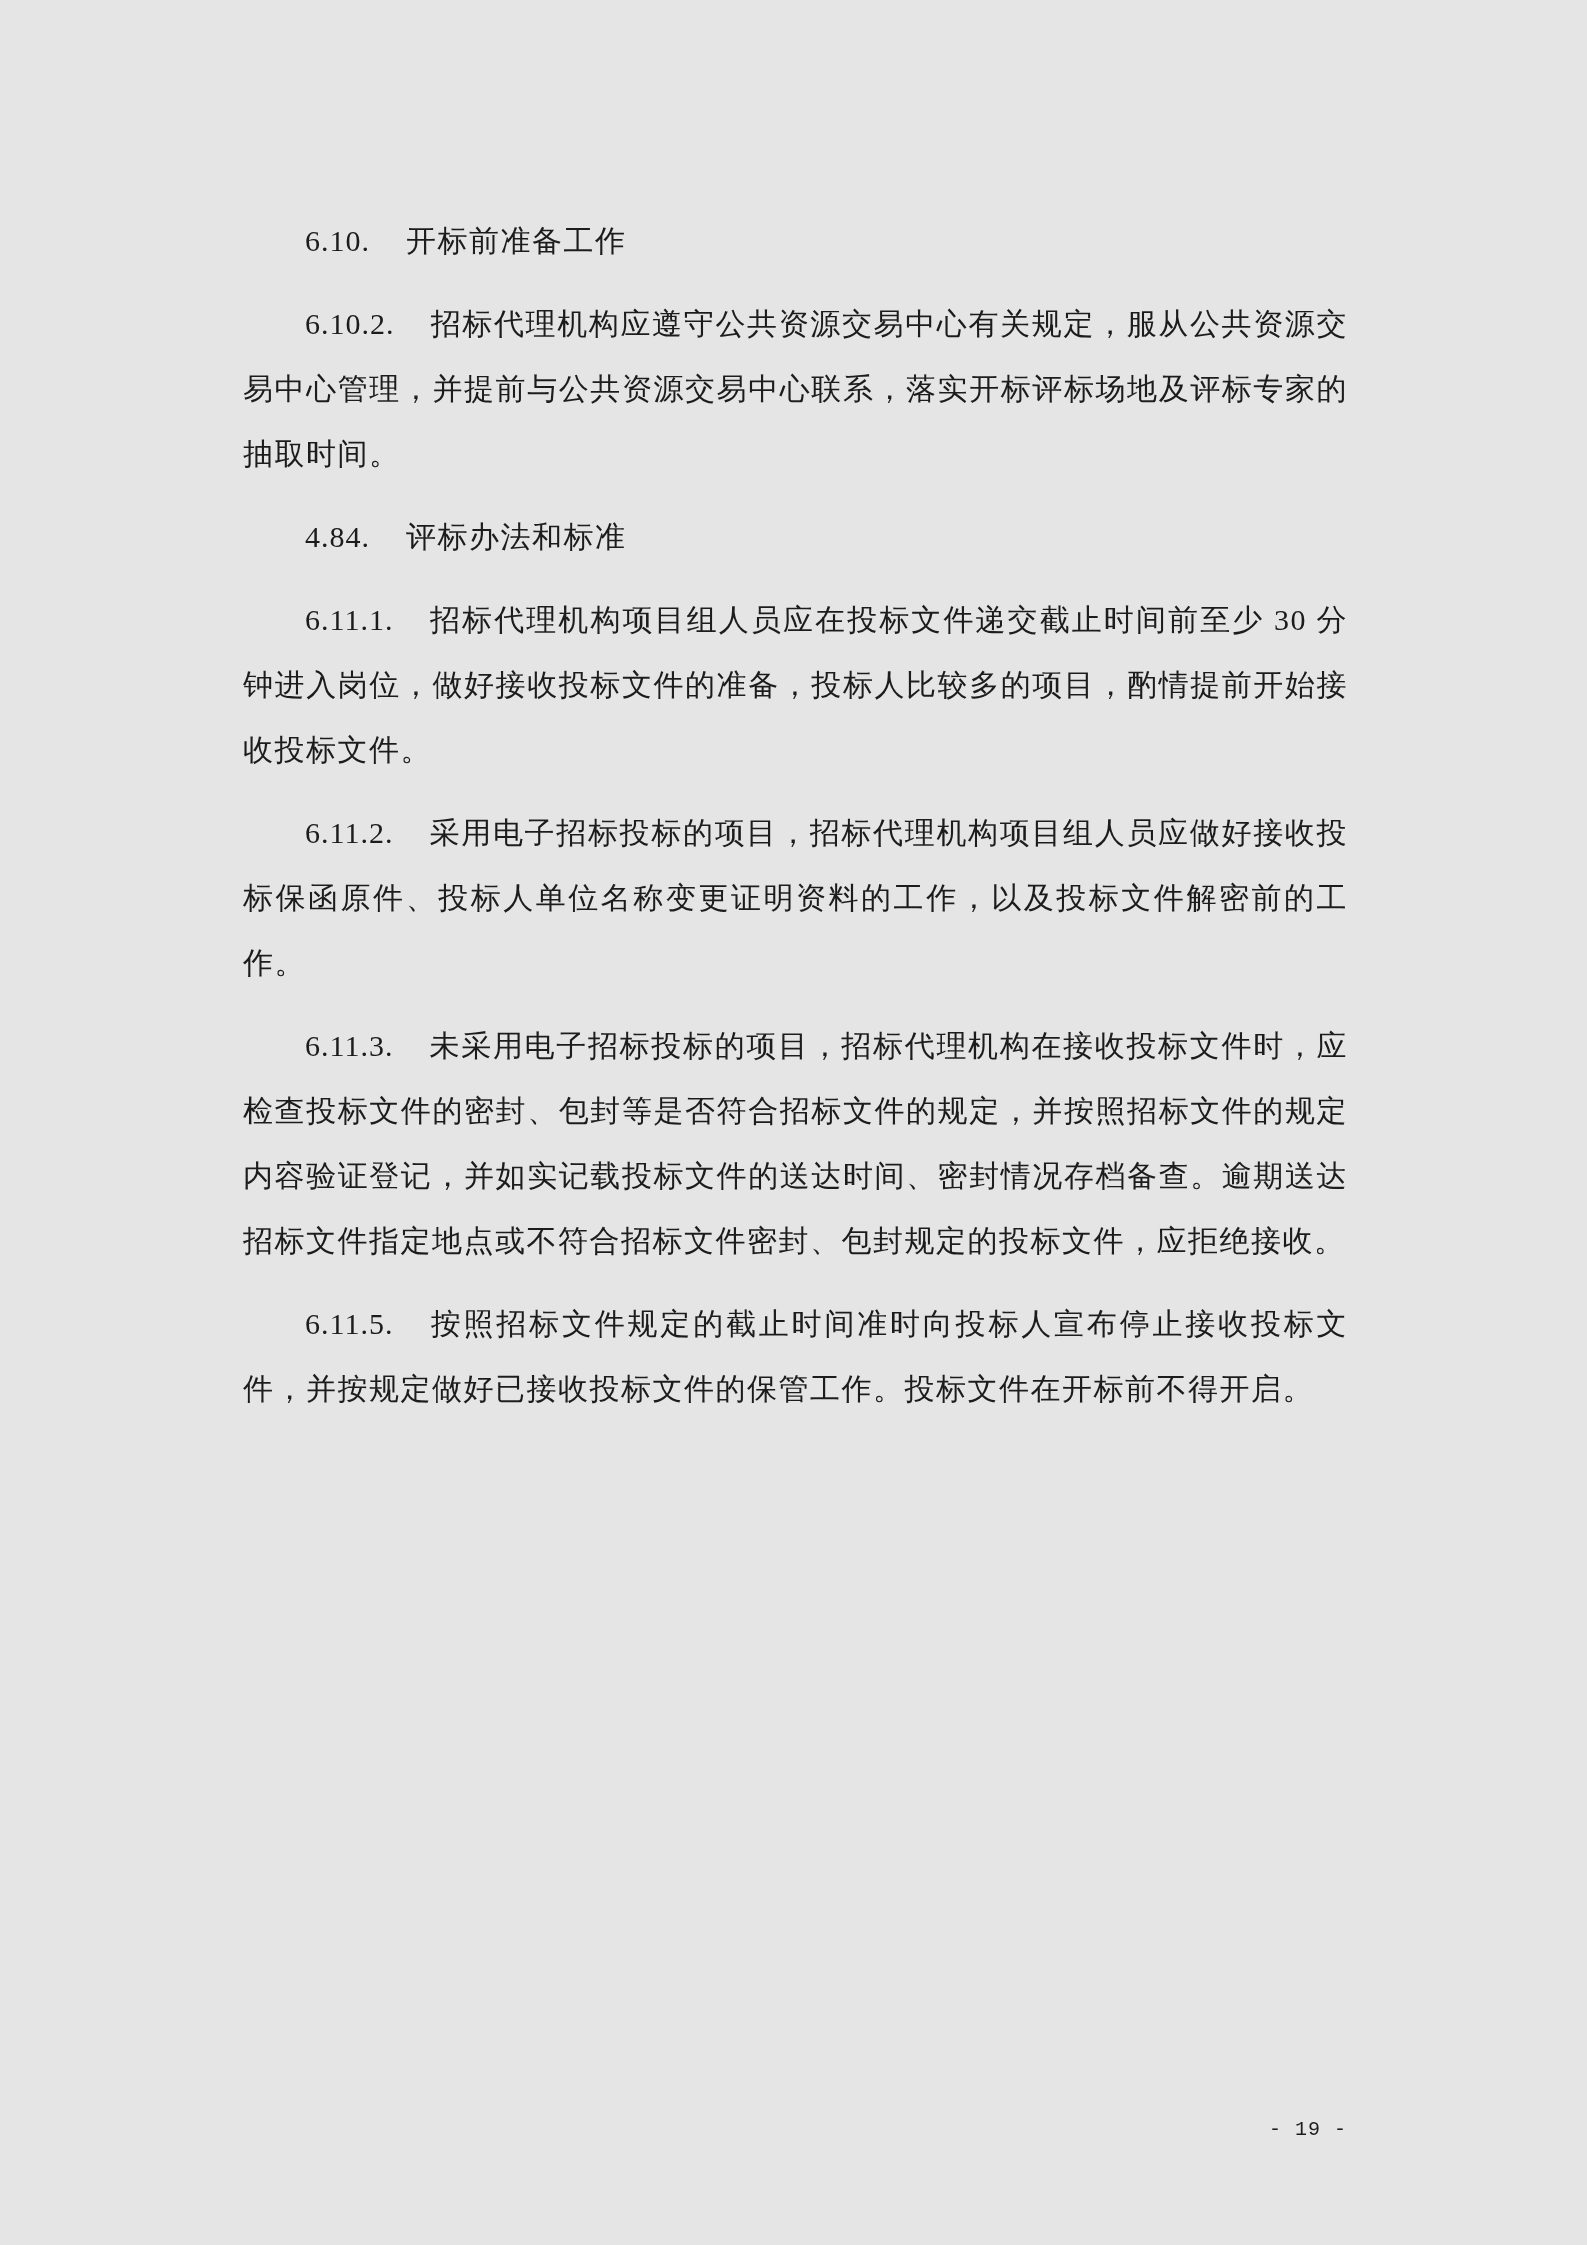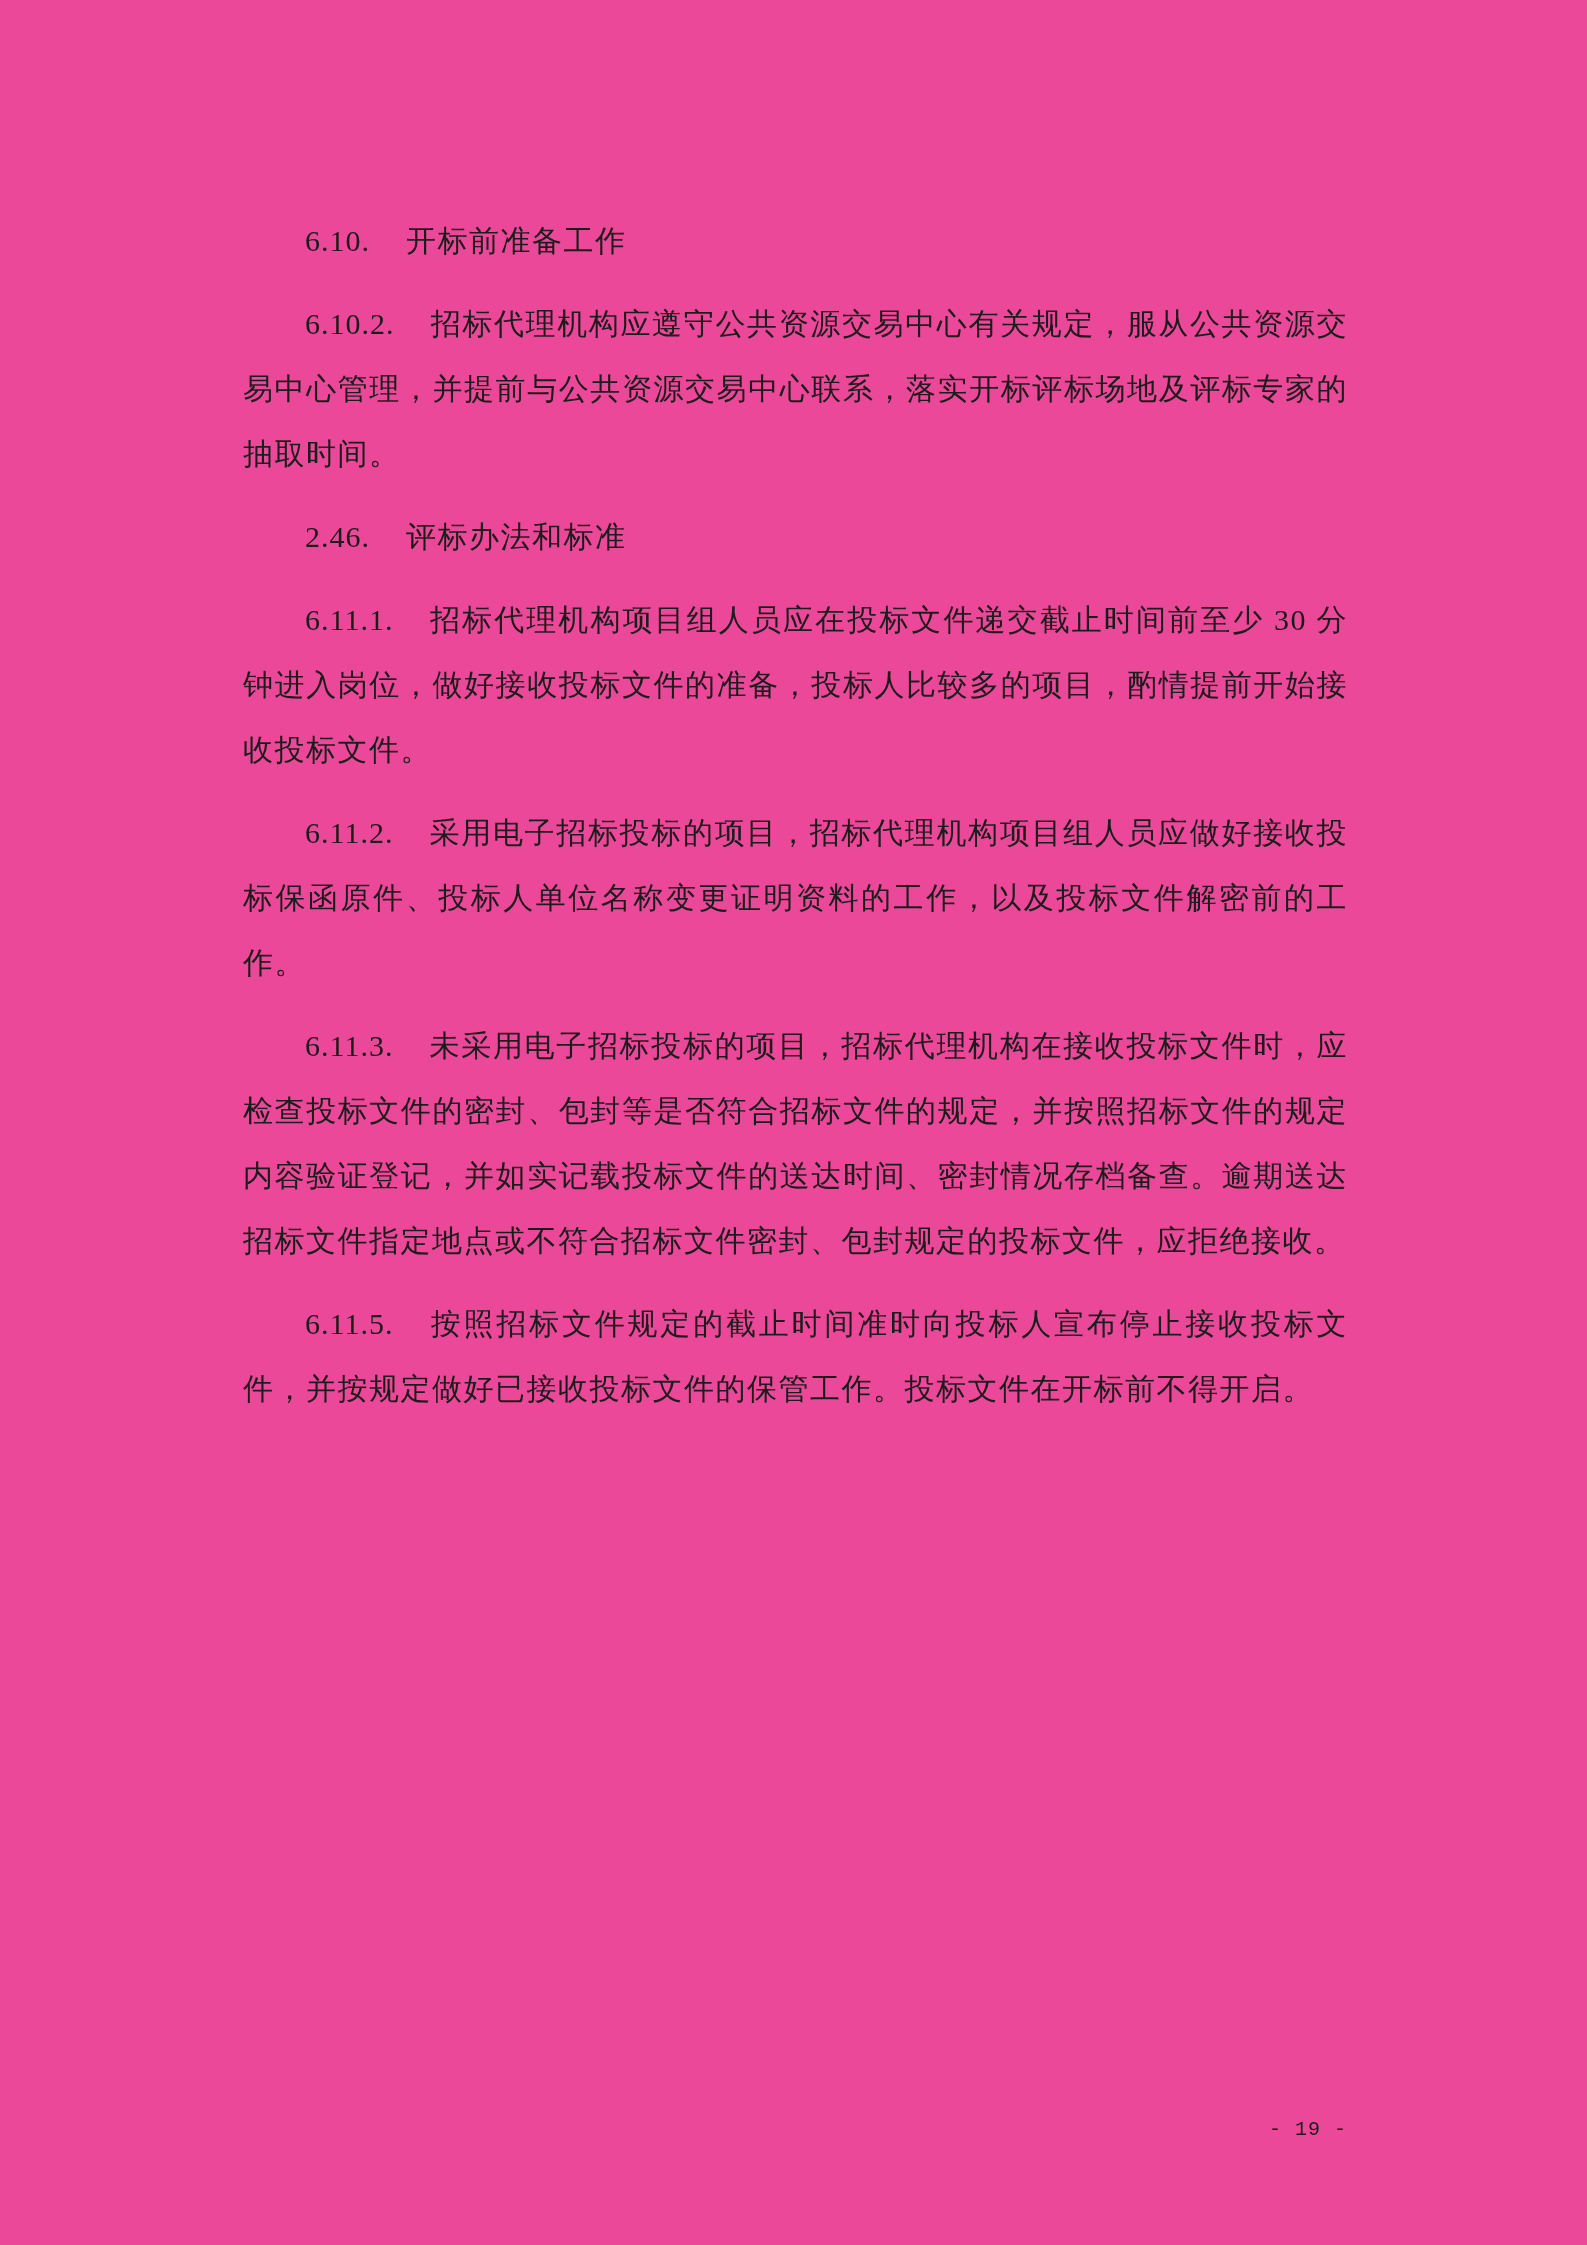--- a/index.html
+++ b/index.html
@@ -4,21 +4,21 @@
 <style>
   html, body {
     margin: 0;
     padding: 0;
     background: #ffffff;
   }
   .page {
     position: relative;
     width: 1587px;
     height: 2245px;
-    background: #ec4899;
+    background: #e5e5e5;
     overflow: hidden;
     font-family: "Liberation Serif", "DejaVu Serif", serif;
     color: #1c1c1c;
   }
   .content {
     position: absolute;
     top: 0;
     left: 0;
     width: 1587px;
     box-sizing: border-box;
@@ -59,21 +59,21 @@
       <span class="num">6.10.</span><span>开标前准备工作</span>
     </p>
 
 
     <p class="para">
       <span class="num">6.10.2.</span><span>招标代理机构应遵守公共资源交易中心有关规定，服从公共资源交易中心管理，并提前与公共资源交易中心联系，落实开标评标场地及评标专家的抽取时间。</span>
     </p>
 
 
     <p class="para">
-      <span class="num">2.46.</span><span>评标办法和标准</span>
+      <span class="num">4.84.</span><span>评标办法和标准</span>
     </p>
 
     <p class="para">
       <span class="num">6.11.1.</span><span>招标代理机构项目组人员应在投标文件递交截止时间前至少 30 分钟进入岗位，做好接收投标文件的准备，投标人比较多的项目，酌情提前开始接收投标文件。</span>
     </p>
 
     <p class="para">
       <span class="num">6.11.2.</span><span>采用电子招标投标的项目，招标代理机构项目组人员应做好接收投标保函原件、投标人单位名称变更证明资料的工作，以及投标文件解密前的工作。</span>
     </p>
 

